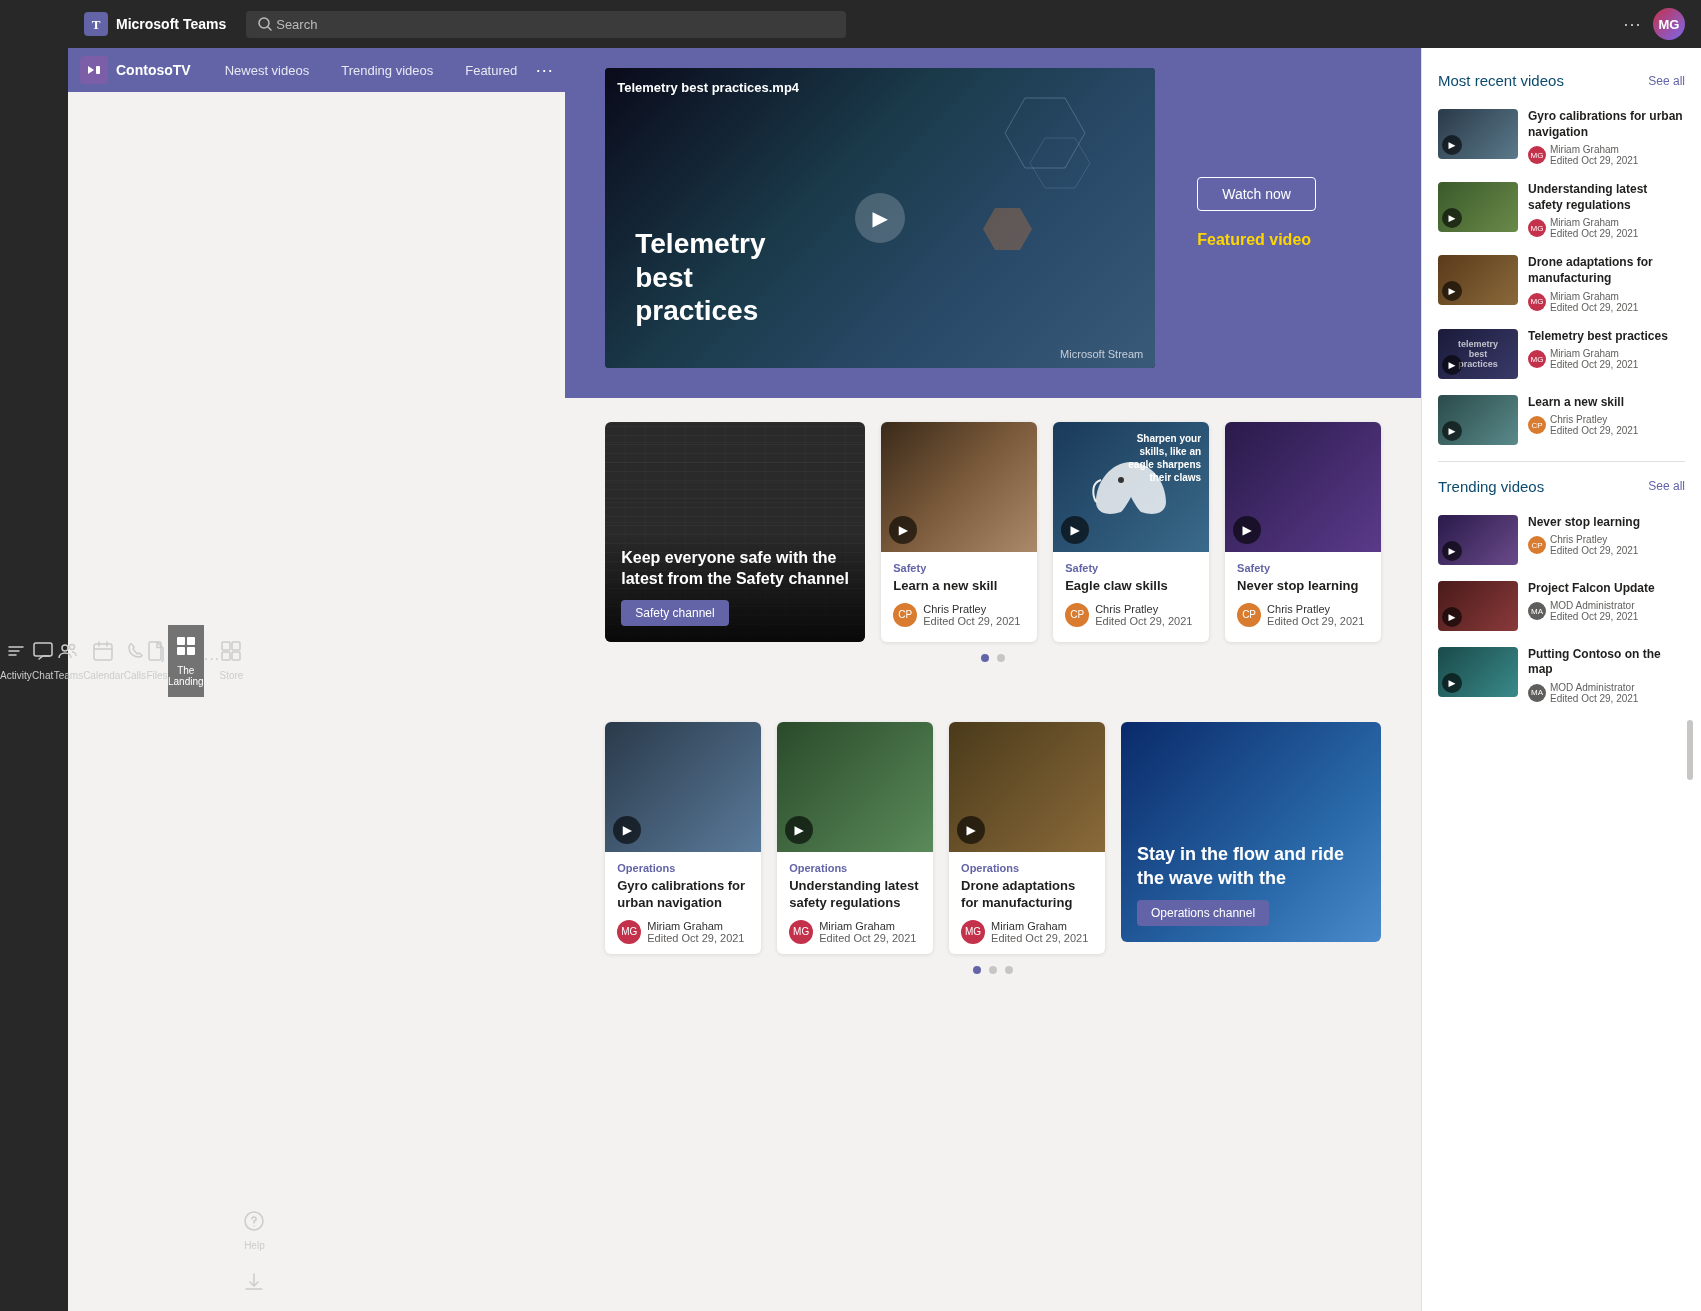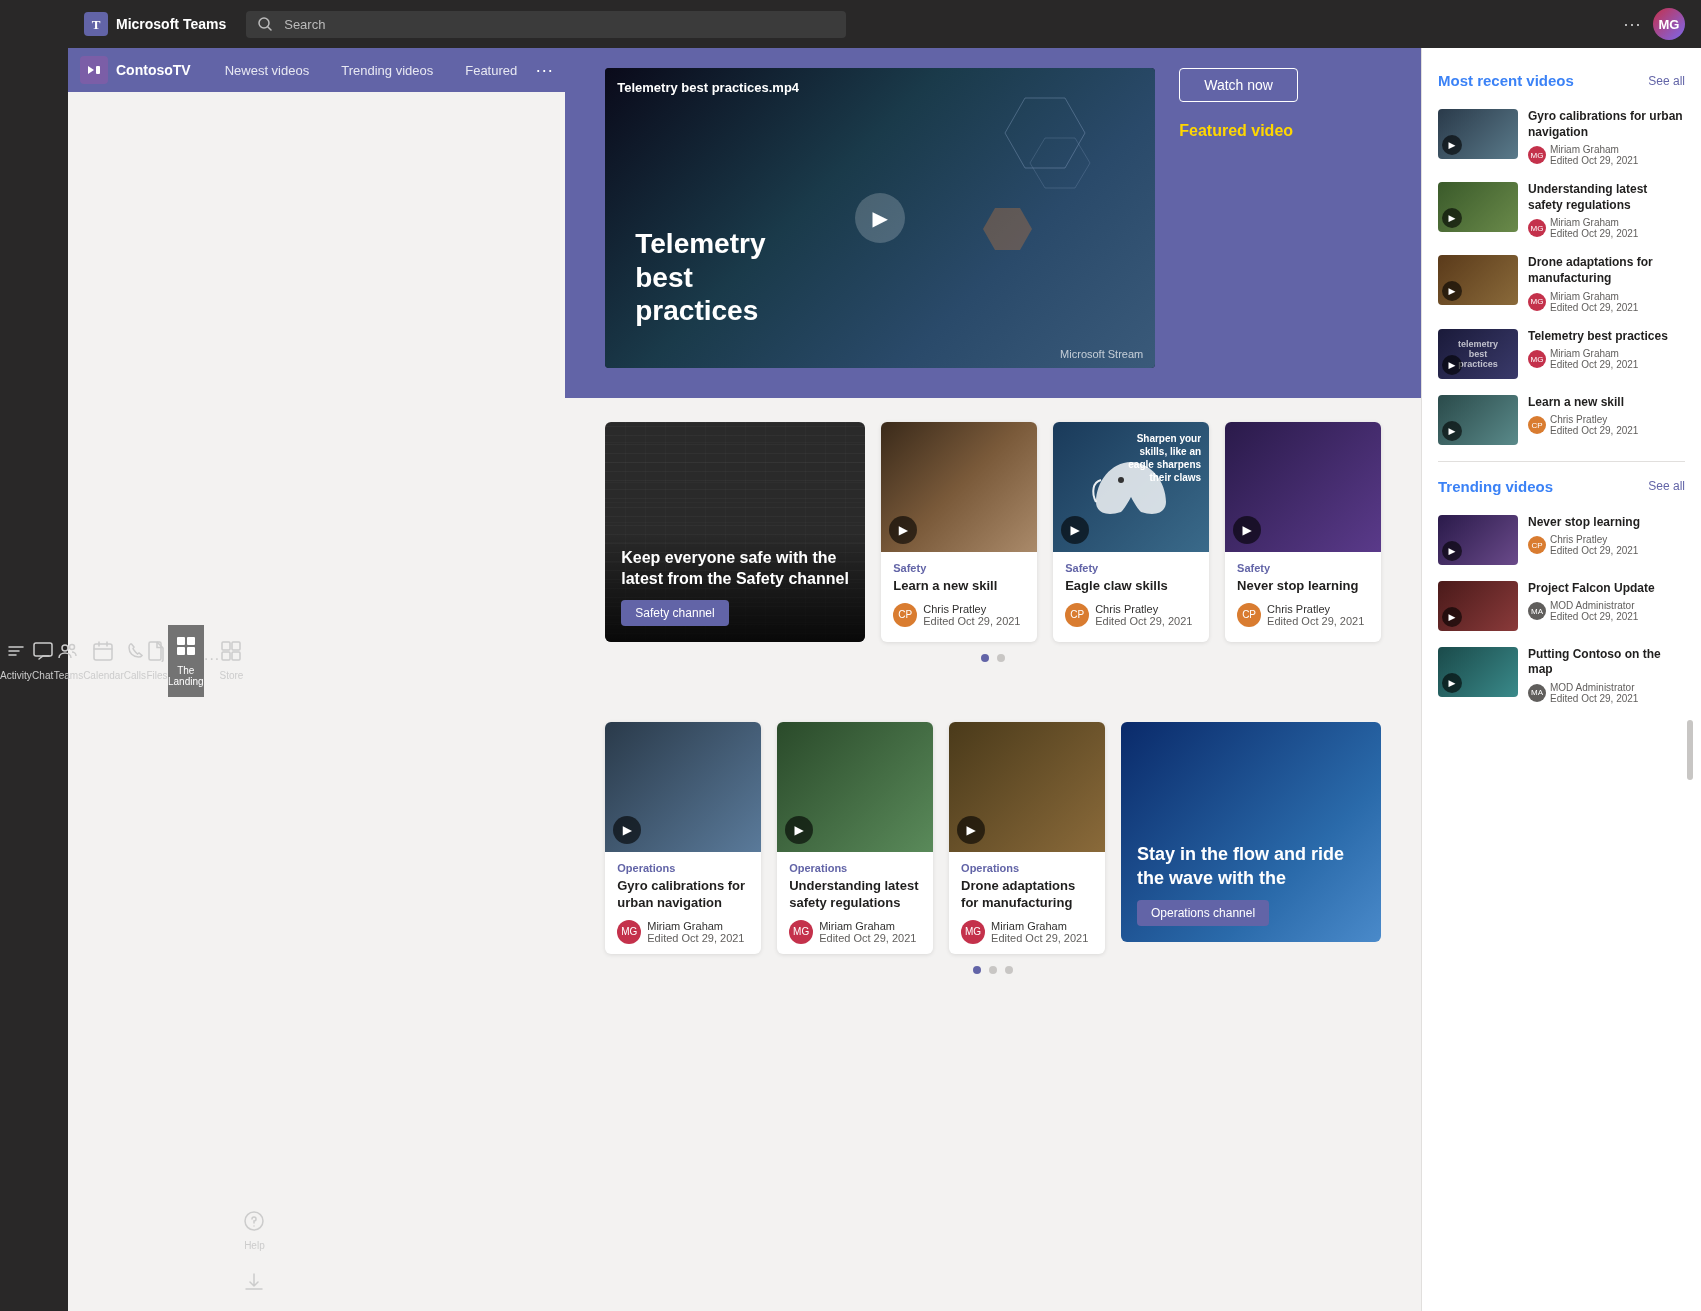--- a/index.html
+++ b/index.html
@@ -55,21 +55,21 @@
     .search-bar {
       flex: 1;
       max-width: 600px;
       background: #3b3b3b;
       border-radius: 4px;
       display: flex;
       align-items: center;
       padding: 6px 12px;
       color: #bbb;
       font-size: 13px;
-      gap: 12px;
+      gap: 4px;
     }
     .title-bar-right { margin-left: auto; display: flex; align-items: center; gap: 12px; }
     .avatar { width: 32px; height: 32px; border-radius: 50%; background: #7b68ee; display: flex; align-items: center; justify-content: center; color: #fff; font-size: 13px; font-weight: 600; overflow: hidden; }
 
     
     .app-content {
       flex: 1;
       display: flex;
       flex-direction: row;
       overflow: hidden;
@@ -110,21 +110,22 @@
       overflow-y: auto;
       display: flex;
       flex-direction: column;
     }
 
     
     .hero-section {
       background: #6264a7;
       padding: 20px 40px 30px 40px;
       display: flex;
-      gap: 24px;
+      align-items: center;
+      gap: 42px;
       flex-shrink: 0;
     }
     .hero-video {
       width: 550px;
       height: 300px;
       background: #1a1a2e;
       border-radius: 4px;
       position: relative;
       overflow: hidden;
       flex-shrink: 0;
@@ -335,21 +336,21 @@
       overflow-y: auto;
       flex-shrink: 0;
       padding: 16px 0;
     }
     .panel-section-title {
       display: flex;
       justify-content: space-between;
       align-items: center;
       padding: 8px 16px 12px;
     }
-    .panel-title-text { font-size: 15px; font-weight: 700; color: #3b82f6; }
+    .panel-title-text { font-size: 15px; font-weight: 400; color: #0c4a6e; }
     .see-all-link { font-size: 12px; color: #6264a7; cursor: pointer; }
     .panel-video-item {
       display: flex;
       gap: 10px;
       padding: 8px 16px;
       cursor: pointer;
     }
     .panel-thumb {
       width: 80px;
       height: 50px;

